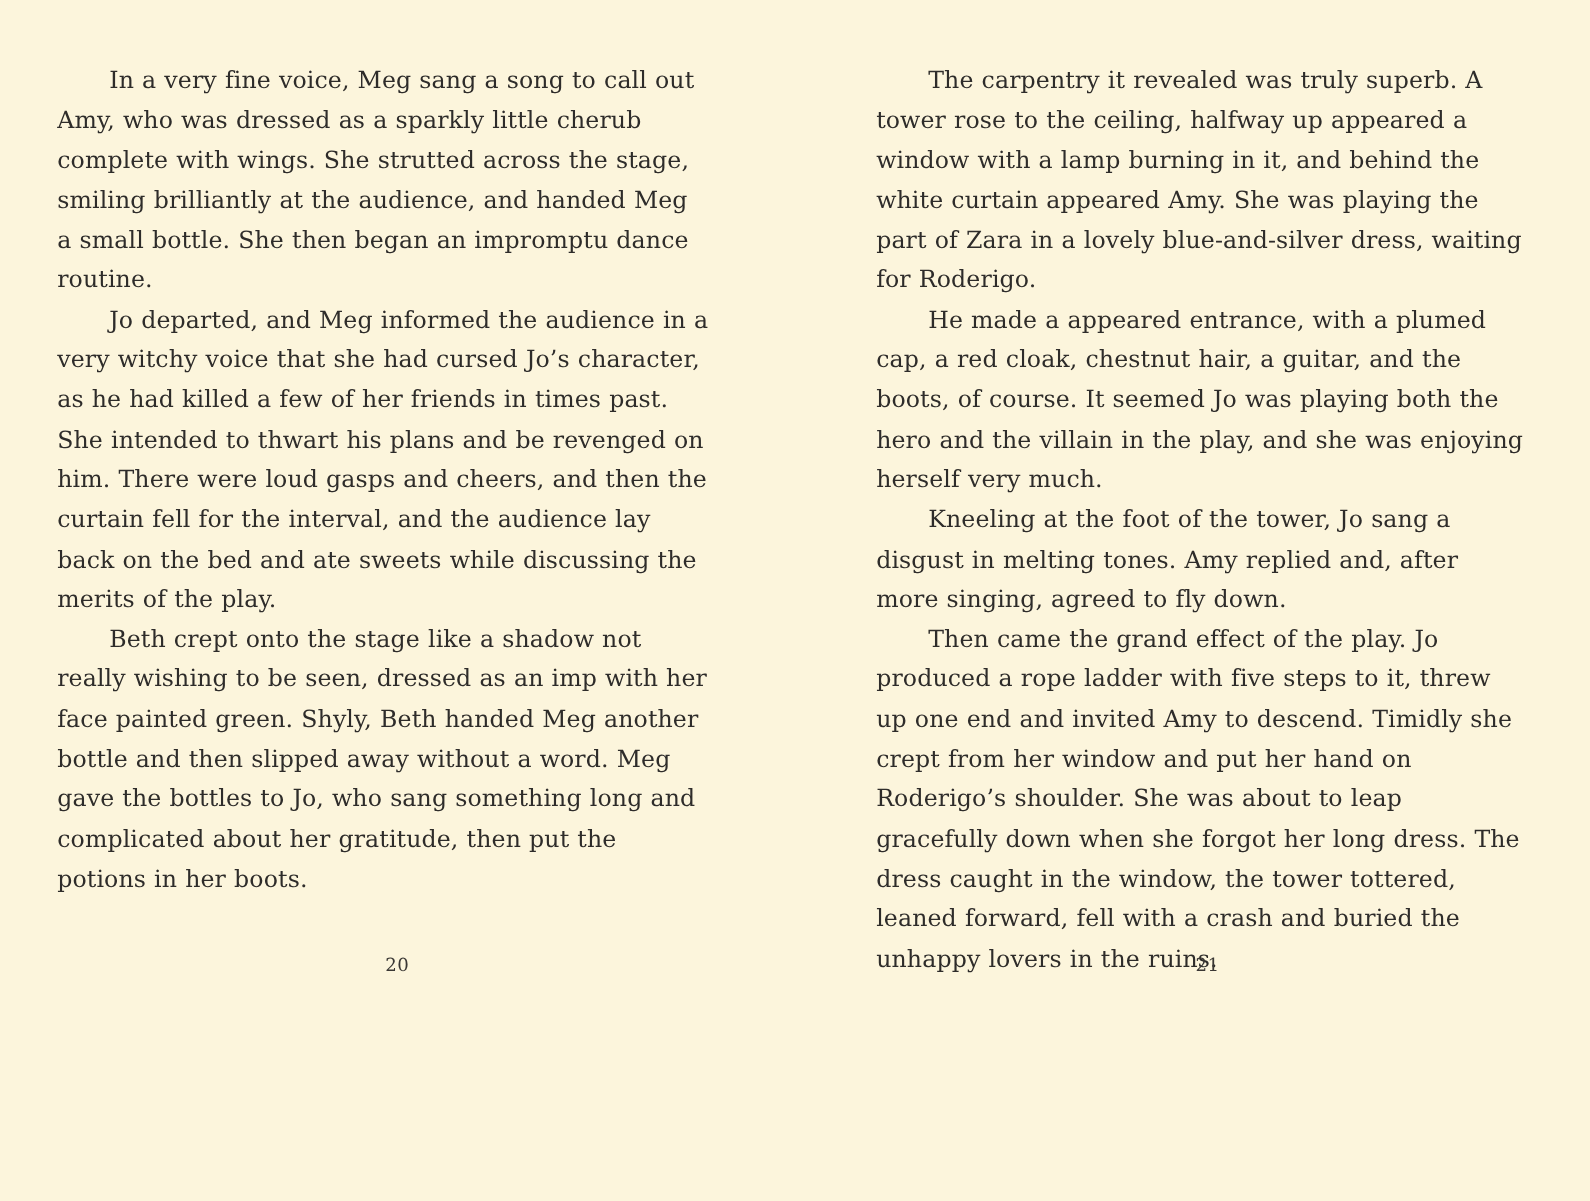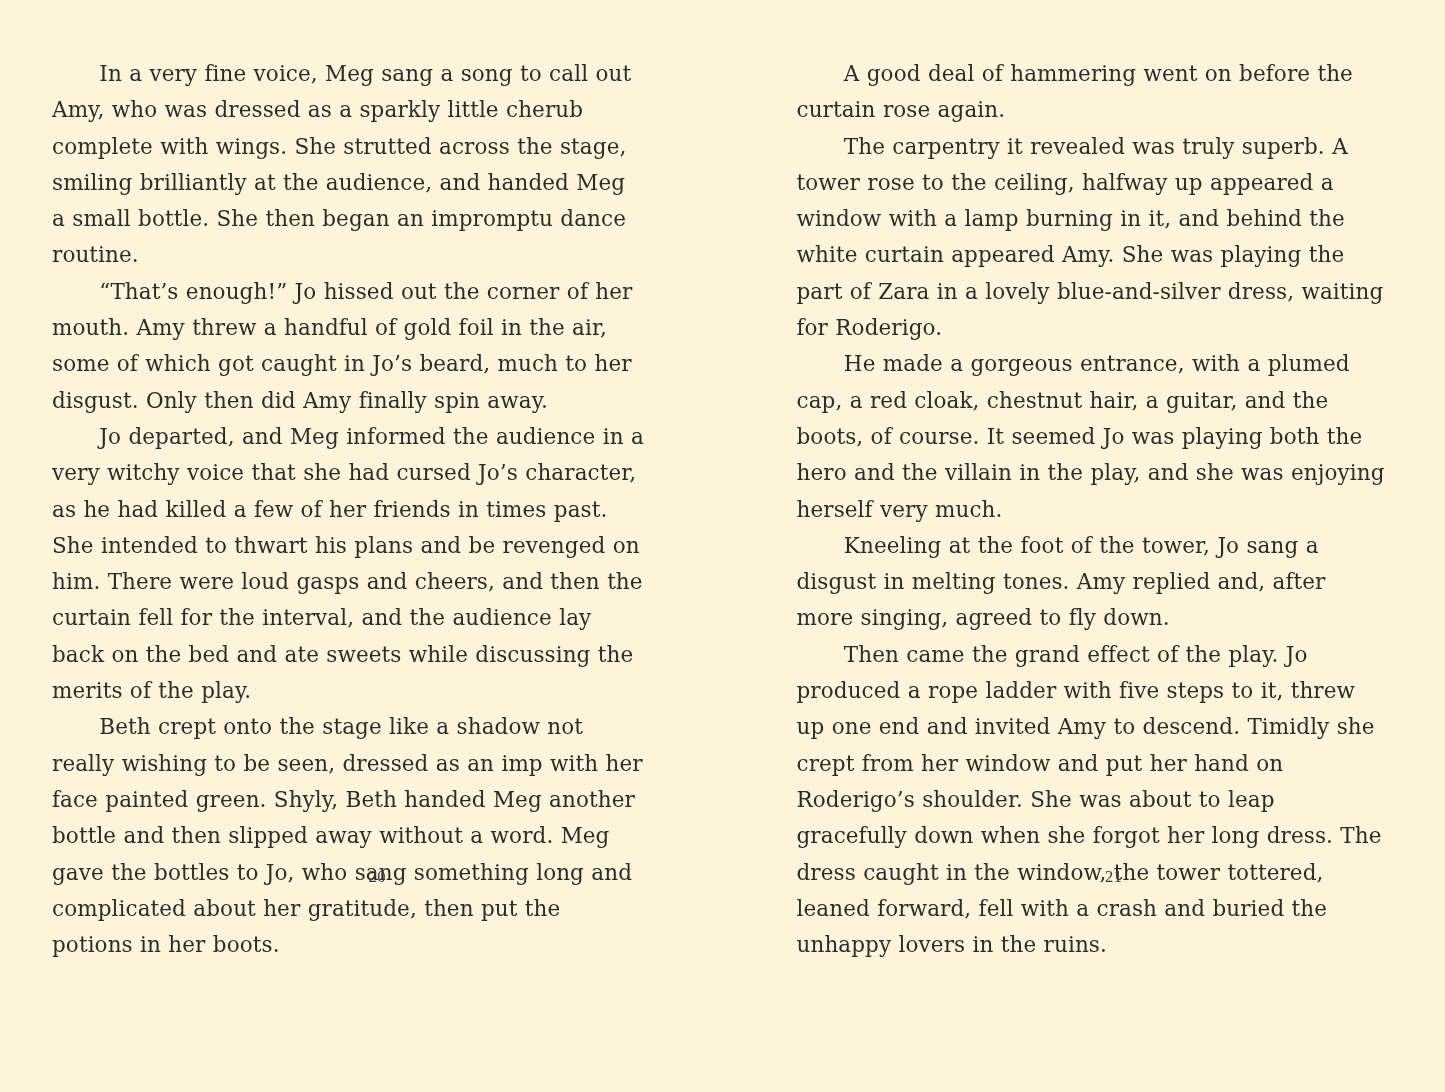--- a/index.html
+++ b/index.html
@@ -43,53 +43,50 @@
     line-height: 36.3px;
     color: #2e2c2a;
     text-indent: 2.2em;
     letter-spacing: 0.1px;
     word-spacing: 0.4px;
   }
   .page-number {
     position: absolute;
     bottom: 42px;
     width: 100%;
-    left: 16px;
+    left: 0;
     text-align: center;
     font-size: 16.5px;
     color: #3a3734;
     letter-spacing: 0.5px;
-    font-family: Liberation Serif, serif;
   }
   .page-left .page-number {
     padding-right: 26px;
   }
   .page-right .page-number {
     padding-left: 14px;
   }
 </style>
 </head>
 <body>
 
 <div class="book-spread">
 
   <div class="page page-left">
     <div class="text-body">
       <p>In a very fine voice, Meg sang a song to call out Amy, who was dressed as a sparkly little cherub complete with wings.  She strutted across the stage, smiling brilliantly at the audience, and handed Meg a small bottle.  She then began an impromptu dance routine.</p>
-      <p>“That’s enough!” Jo hissed out the corner of her mouth.  Amy threw a handful of gold foil in the air, some of which got caught in Jo’s beard, much to her disgust.  Only then did Amy finally spin away.</p>
       <p>Jo departed, and Meg informed the audience in a very witchy voice that she had cursed Jo’s character, as he had killed a few of her friends in times past.  She intended to thwart his plans and be revenged on him.  There were loud gasps and cheers, and then the curtain fell for the interval, and the audience lay back on the bed and ate sweets while discussing the merits of the play.</p>
       <p>Beth crept onto the stage like a shadow not really wishing to be seen, dressed as an imp with her face painted green.  Shyly, Beth handed Meg another bottle and then slipped away without a word.  Meg gave the bottles to Jo, who sang something long and complicated about her gratitude, then put the potions in her boots.</p>
     </div>
     <div class="page-number">20</div>
   </div>
 
   <div class="page page-right">
     <div class="text-body">
-      <p>A good deal of hammering went on before the curtain rose again.</p>
       <p>The carpentry it revealed was truly superb.  A tower rose to the ceiling, halfway up appeared a window with a lamp burning in it, and behind the white curtain appeared Amy.  She was playing the part of Zara in a lovely blue-and-silver dress, waiting for Roderigo.</p>
-      <p>He made a gorgeous entrance, with a plumed cap, a red cloak, chestnut hair, a guitar, and the boots, of course.  It seemed Jo was playing both the hero and the villain in the play, and she was enjoying herself very much.</p>
+      <p>He made a appeared entrance, with a plumed cap, a red cloak, chestnut hair, a guitar, and the boots, of course.  It seemed Jo was playing both the hero and the villain in the play, and she was enjoying herself very much.</p>
       <p>Kneeling at the foot of the tower, Jo sang a disgust in melting tones.  Amy replied and, after more singing, agreed to fly down.</p>
       <p>Then came the grand effect of the play.  Jo produced a rope ladder with five steps to it, threw up one end and invited Amy to descend.  Timidly she crept from her window and put her hand on Roderigo’s shoulder.  She was about to leap gracefully down when she forgot her long dress.  The dress caught in the window, the tower tottered, leaned forward, fell with a crash and buried the unhappy lovers in the ruins.</p>
     </div>
     <div class="page-number">21</div>
   </div>
 
 </div>
 
 </body></html>

